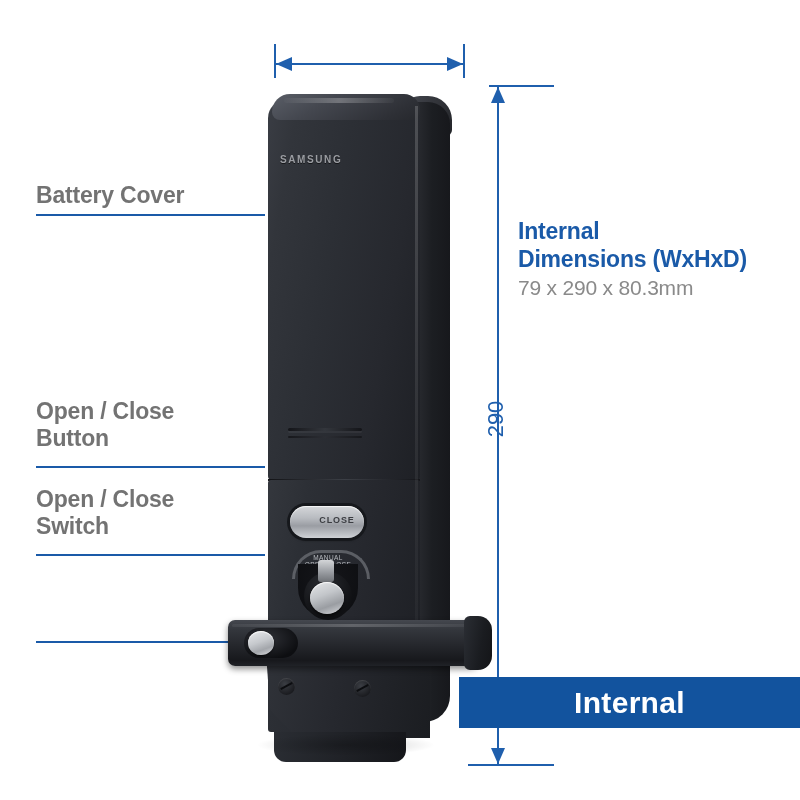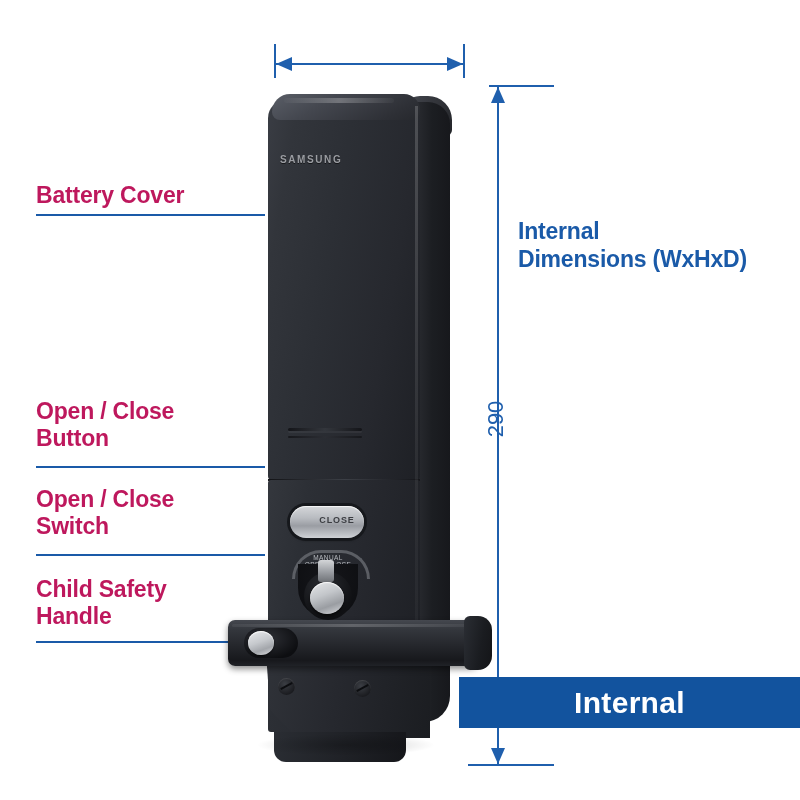--- a/index.html
+++ b/index.html
@@ -2,21 +2,21 @@
 <html><head>
 <meta charset="utf-8">
 <style>
   html,body{margin:0;padding:0;background:#ffffff;}
   body{width:800px;height:800px;position:relative;overflow:hidden;
        font-family:"Liberation Sans", sans-serif;}
 
   #stage{position:absolute;inset:0;width:800px;height:800px;background:#fff;}
 
   
-  .callout{position:absolute;color:#be185d;font-weight:bold;line-height:1.18;
+  .callout{position:absolute;color:#737373;font-weight:bold;line-height:1.18;
            letter-spacing:-0.2px;white-space:pre-line;}
   .callout.l1{left:36px;top:182px;font-size:23px;}
   .callout.l2{left:36px;top:398px;font-size:23px;}
   .callout.l3{left:36px;top:486px;font-size:23px;}
   .callout.l4{left:36px;top:576px;font-size:23px;}
 
   .leader{position:absolute;height:2px;background:#1a5aa8;}
   .leader.r1{left:36px;top:214px;width:229px;}
   .leader.r2{left:36px;top:466px;width:229px;}
   .leader.r3{left:36px;top:554px;width:229px;}
@@ -174,40 +174,39 @@
   <div class="leader r1"></div>
 
   <div class="callout l2">Open / Close
 Button</div>
   <div class="leader r2"></div>
 
   <div class="callout l3">Open / Close
 Switch</div>
   <div class="leader r3"></div>
 
-  <div class="callout l4">Child Safety
-Handle</div>
   <div class="leader r4"></div>
 
   <div class="dimline ext-v-l"></div>
   <div class="dimline ext-v-r"></div>
   <div class="dimline dim-h"></div>
   <div class="arrow ar-left"></div>
   <div class="arrow ar-right"></div>
 
   <div class="dimline ext-h-t"></div>
   <div class="dimline ext-h-b"></div>
   <div class="dimline dim-v"></div>
   <div class="arrow ar-up"></div>
   <div class="arrow ar-down"></div>
   <div class="num290">290</div>
 
   <div class="rblock">
     <div class="rtitle">Internal
 Dimensions (WxHxD)</div>
+    <div class="rsub">79 x 290 x 80.3mm</div>
   </div>
 
   <div id="lock">
 
     <div class="pc side-top"></div>
     <div class="pc side-panel"></div>
 
     <div class="pc face-top"></div>
     <div class="pc bevel"></div>
     <div class="pc bevel-hi"></div>

